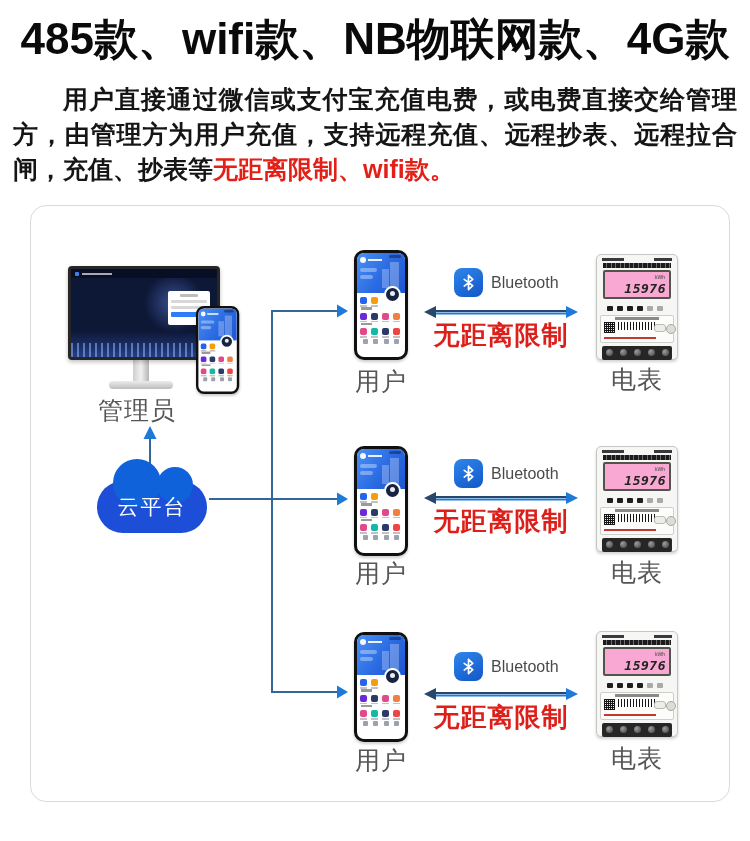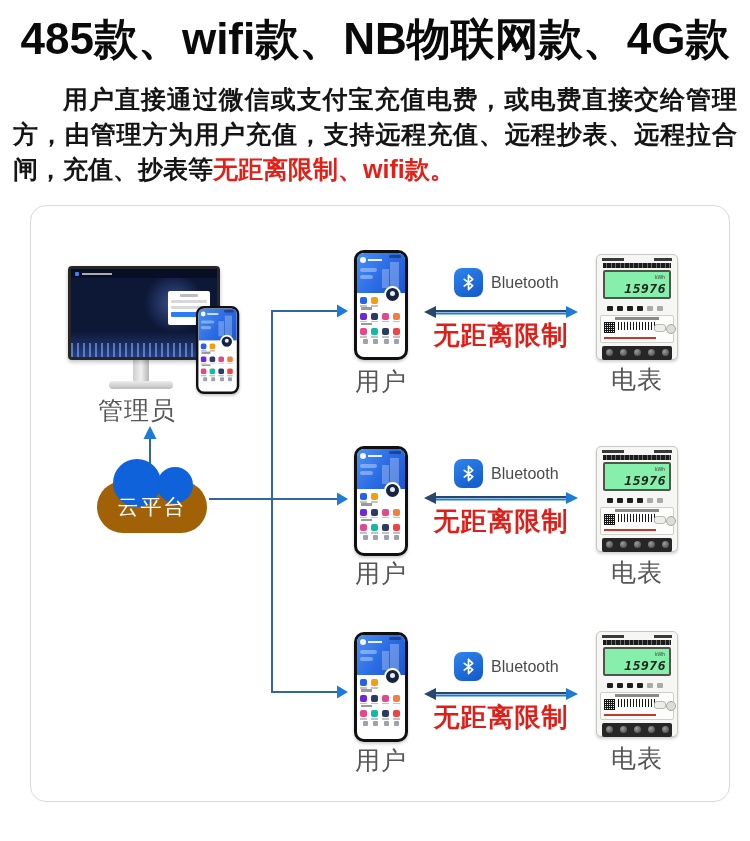--- a/index.html
+++ b/index.html
@@ -68,21 +68,21 @@
   .p-seclabel{width:11px;height:2.5px;background:#9a9a9a;margin:3px 0 3px 1px;}
   .c-blue{background:#2563eb;} .c-amber{background:#f59e0b;} .c-indigo{background:#6d28d9;}
   .c-navy{background:#2b3a67;} .c-pink{background:#e2498a;} .c-orange{background:#f0803c;}
   .c-teal{background:#14b8a6;} .c-red{background:#ef4444;}
   .p-nav{display:flex;justify-content:space-between;padding:1px 3px 0 3px;}
   .p-nav i{display:block;width:5px;height:5px;border-radius:1px;background:#9ca3af;}
   .phone-small-wrap{position:absolute;left:196px;top:306px;width:44px;height:88px;}
   .phone-small-wrap .phone{left:0;top:0;transform:scale(.8);transform-origin:top left;}
 
   
-  .cloud{position:absolute;left:97px;top:481px;width:110px;height:52px;background:#a16207;
+  .cloud{position:absolute;left:97px;top:481px;width:110px;height:52px;background:#1d4ed8;
          border-radius:26px;display:flex;align-items:center;justify-content:center;z-index:2;}
   .cloud::before{content:'';position:absolute;left:16px;top:-22px;width:48px;height:48px;
                  border-radius:50%;background:#0f62d9;z-index:-1;}
   .cloud::after{content:'';position:absolute;right:14px;top:-14px;width:36px;height:36px;
                 border-radius:50%;background:#0f62d9;z-index:-1;}
   .cloud span{color:#fff;font-size:21px;letter-spacing:2px;}
 
   
   .cap{position:absolute;text-align:center;color:#565656;font-size:25px;letter-spacing:1px;}
 
@@ -95,21 +95,21 @@
          color:#dd1f1a;letter-spacing:1px;}
 
   
   .meter{position:absolute;width:82px;height:106px;background:#f6f6f4;border:1px solid #c6c6c2;
          border-radius:5px;box-sizing:border-box;box-shadow:0 2px 3px rgba(0,0,0,.18);}
   .m-specs{display:flex;justify-content:space-between;margin:3px 5px 0 5px;}
   .m-specs i{display:block;height:2.5px;background:#3a3a3a;}
   .m-specs i:first-child{width:22px;} .m-specs i:last-child{width:18px;}
   .m-name{margin:2px 6px 0 6px;height:5px;
           background:repeating-linear-gradient(90deg,#1c1c1c 0 3.5px,#6e6e6e 3.5px 4.5px);}
-  .m-lcd{position:relative;margin:2px 6px 7px 6px;height:29px;background:#86efac;border:2px solid #50554b;
+  .m-lcd{position:relative;margin:2px 6px 7px 6px;height:29px;background:#f9a8d4;border:2px solid #50554b;
          border-radius:2px;box-sizing:border-box;text-decoration:underline;}
   .m-lcd .digits{position:absolute;right:3px;bottom:1px;font-family:"DejaVu Sans Mono",monospace;
                  font-size:13px;font-weight:700;font-style:italic;color:#20251d;letter-spacing:.5px;}
   .m-lcd .unit{position:absolute;right:4px;top:2px;font-size:5px;color:#3a4036;}
   .m-btns{display:flex;gap:4px;margin:3px 0 0 10px;}
   .m-btns i{display:block;width:6px;height:5px;background:#1e1e1e;border-radius:1px;}
   .m-btns i.lt{background:#a9aca6;}
   .m-plate{position:relative;margin:4px 3px 0 3px;height:26px;background:#fcfcfb;
            border:1px solid #cfcfca;border-radius:2px;}
   .m-model{position:absolute;left:20%;top:1.5px;width:60%;height:2.5px;background:#8a8a8a;}

